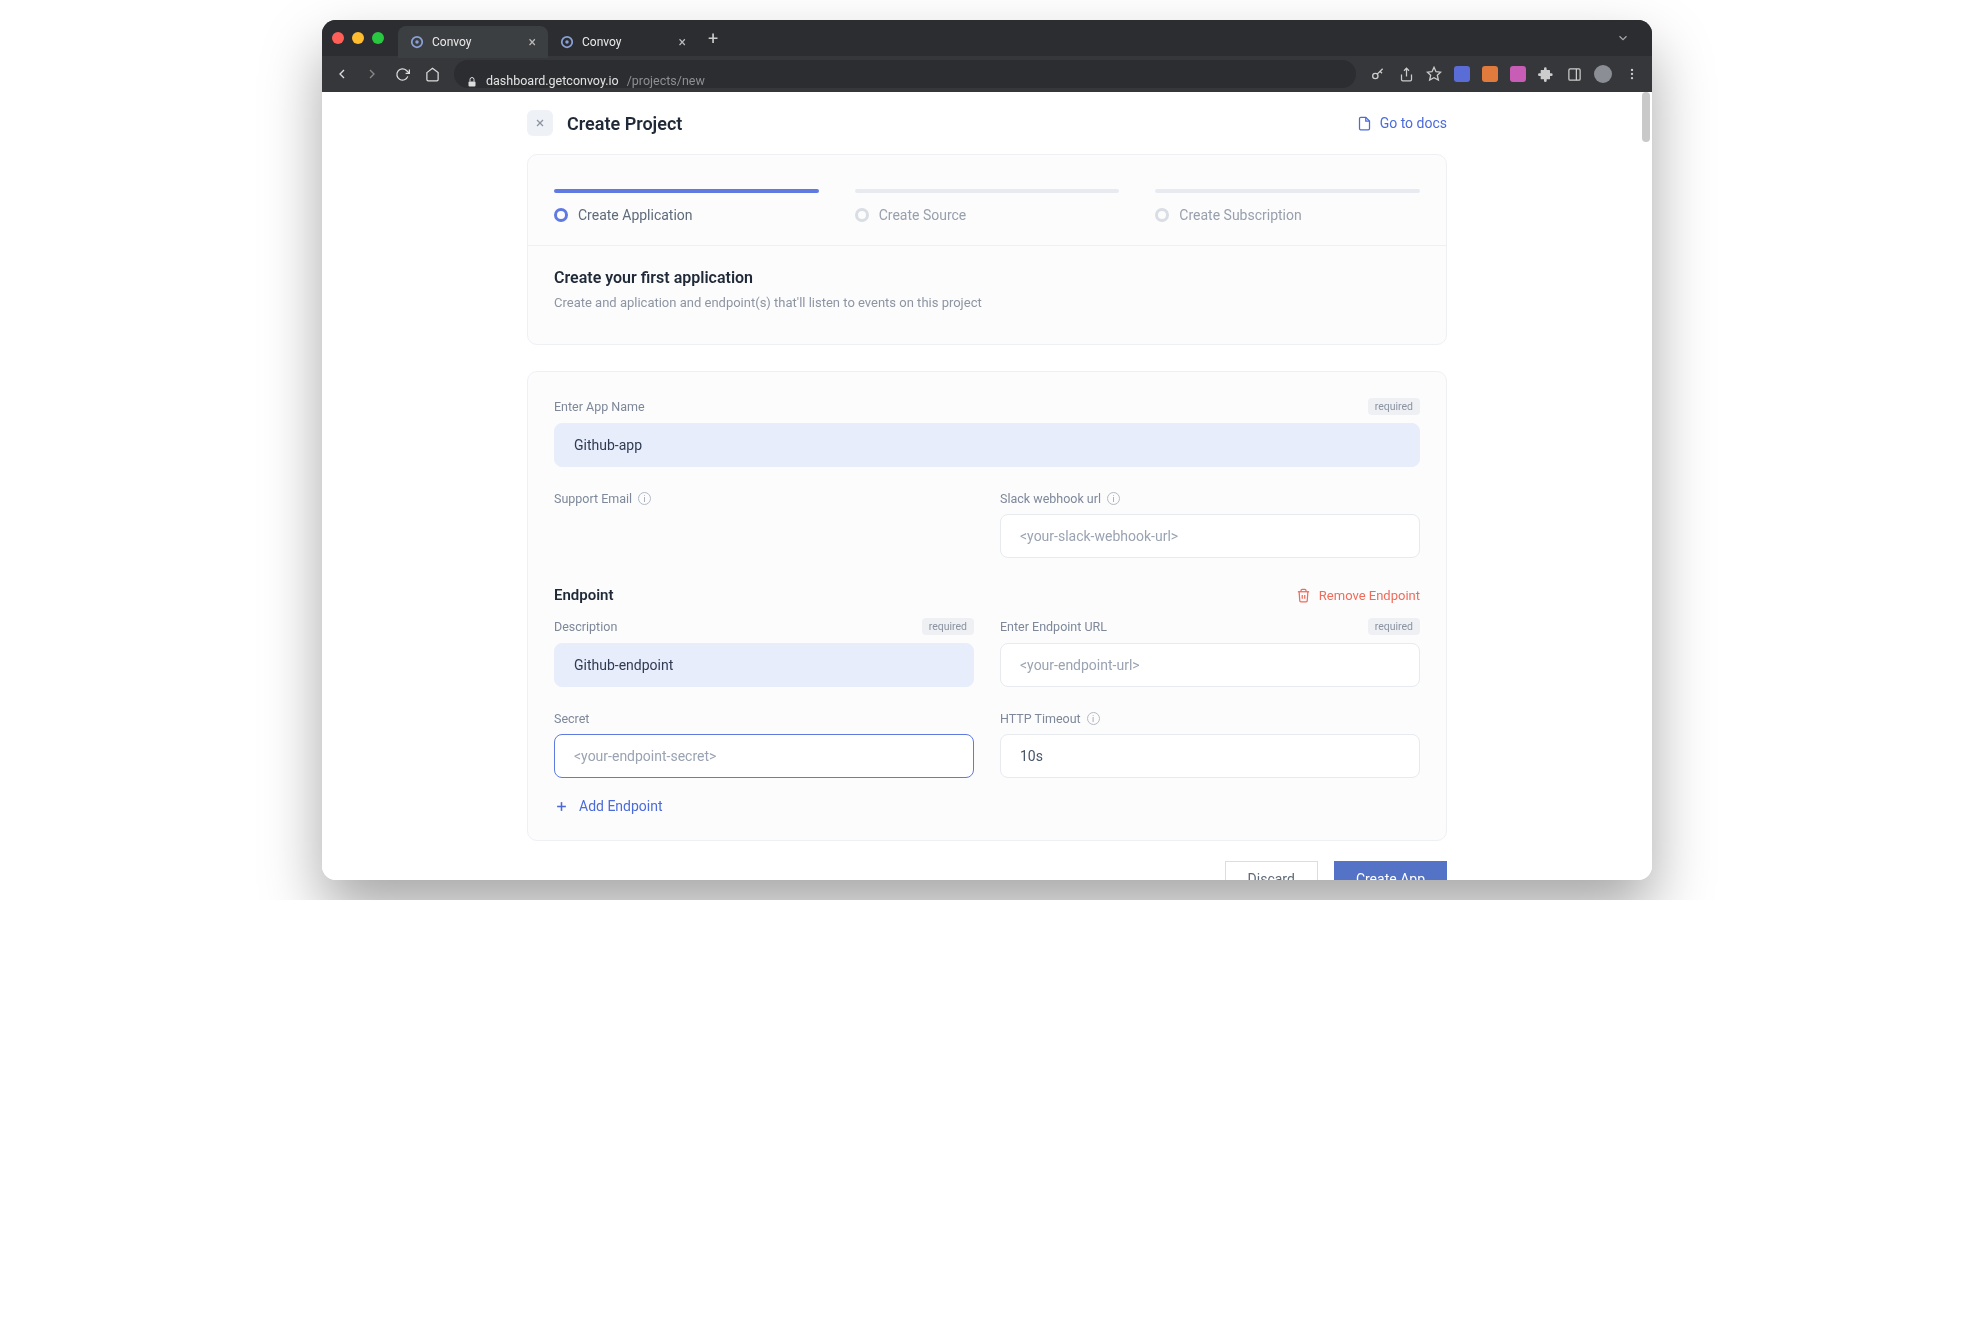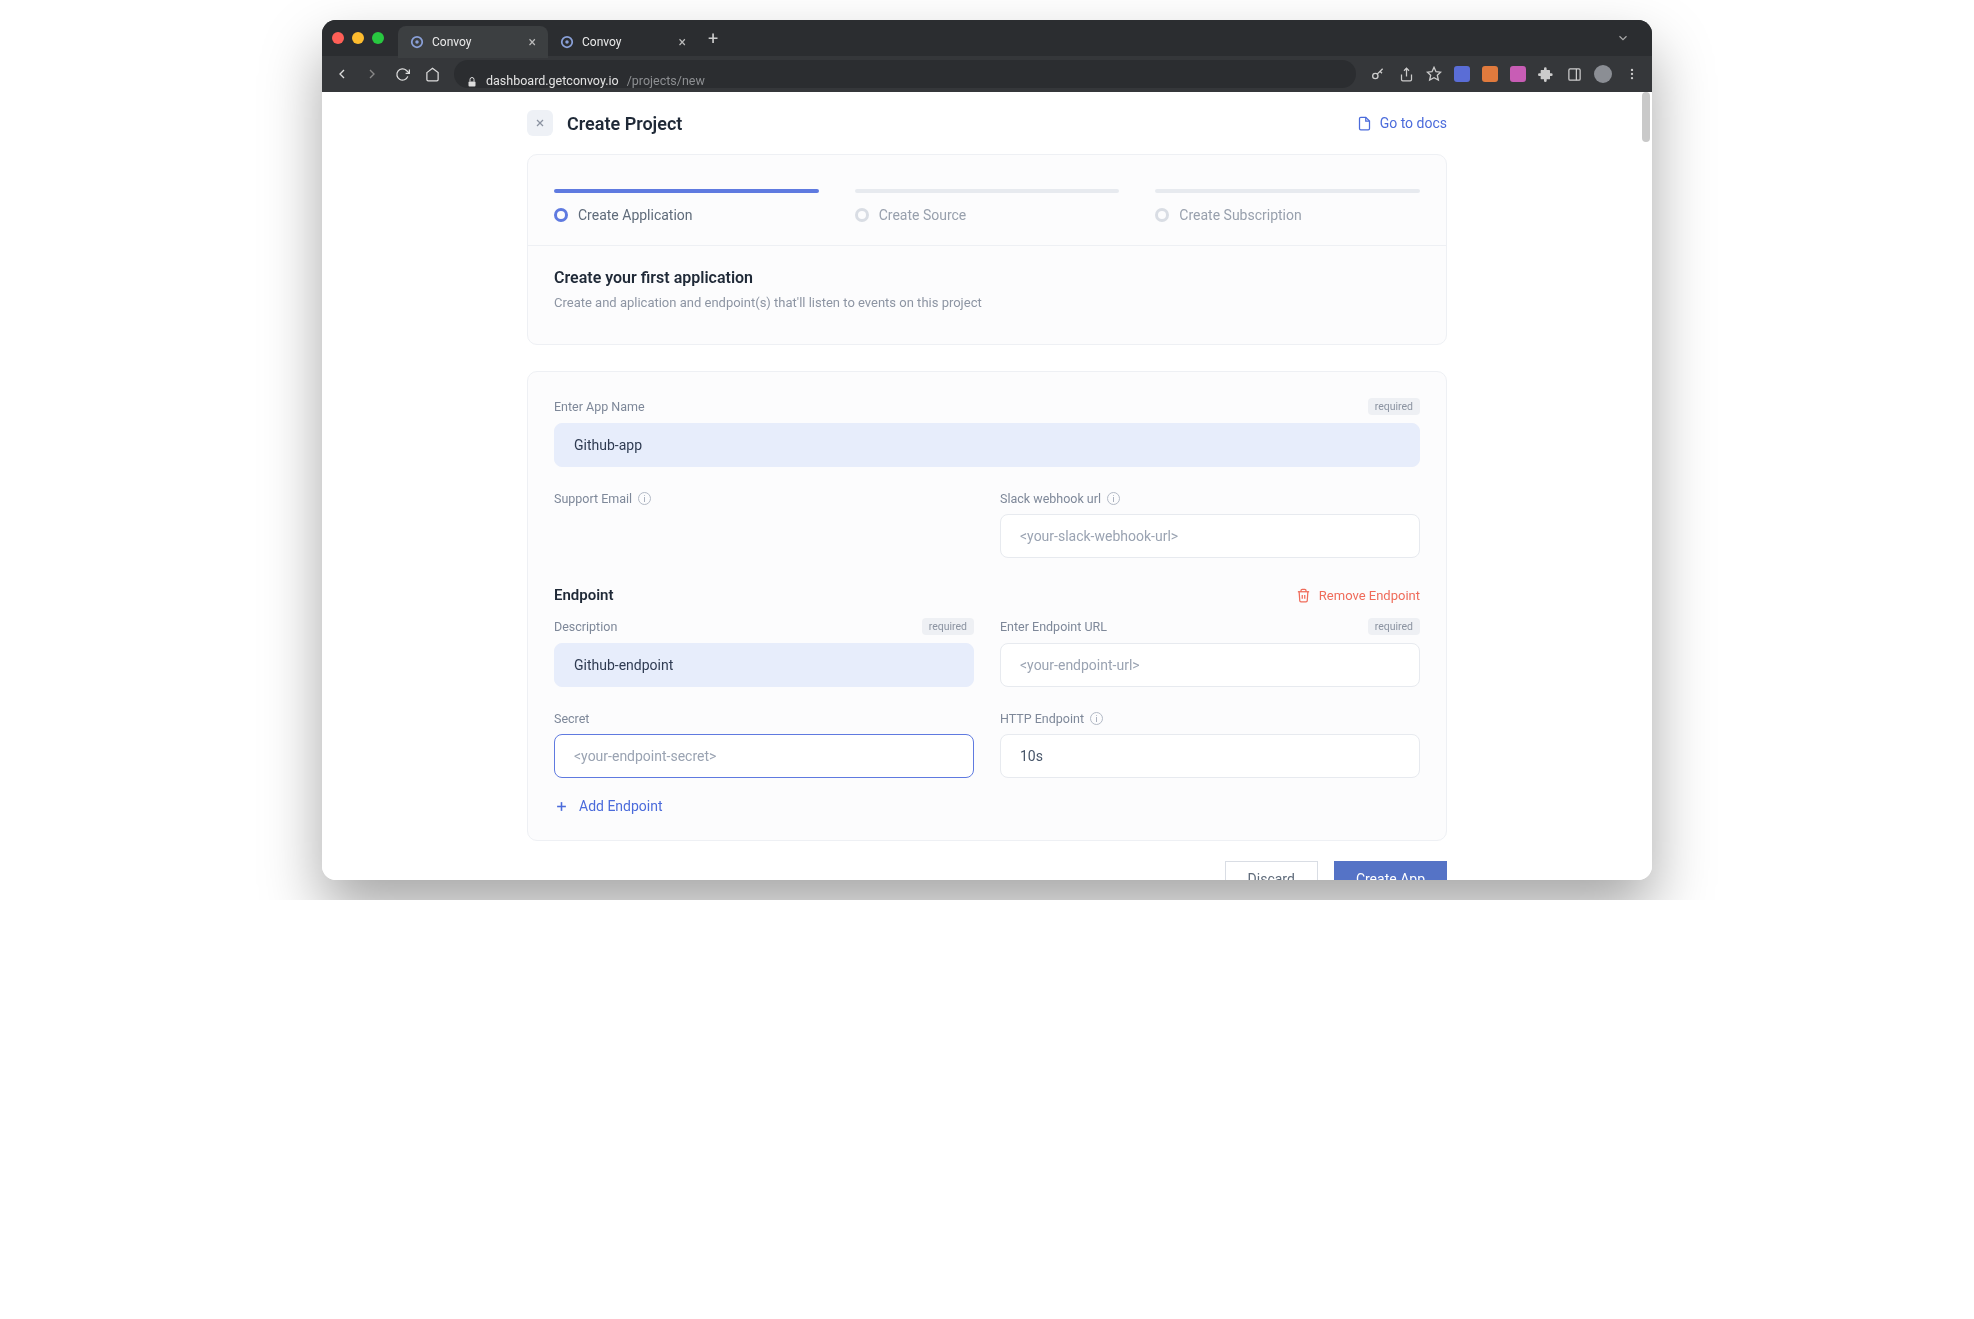--- a/index.html
+++ b/index.html
@@ -315,21 +315,21 @@
         <div class="row2">
           <div class="col">
             <div class="field-label-row">
               <span class="label">Secret</span>
             </div>
             <input class="input focused" placeholder="&lt;your-endpoint-secret&gt;" style="">
           </div>
           <div class="col">
             <div class="field-label-row">
               <span class="label">
-                  <span>HTTP Endpoint</span>
+                  <span>HTTP Timeout</span>
                   <span class="info-icon">i</span>
                 </span>
             </div>
             <input class="input" value="10s" style="">
           </div>
         </div>
 
         
         <div class="addlink">
           <span>

